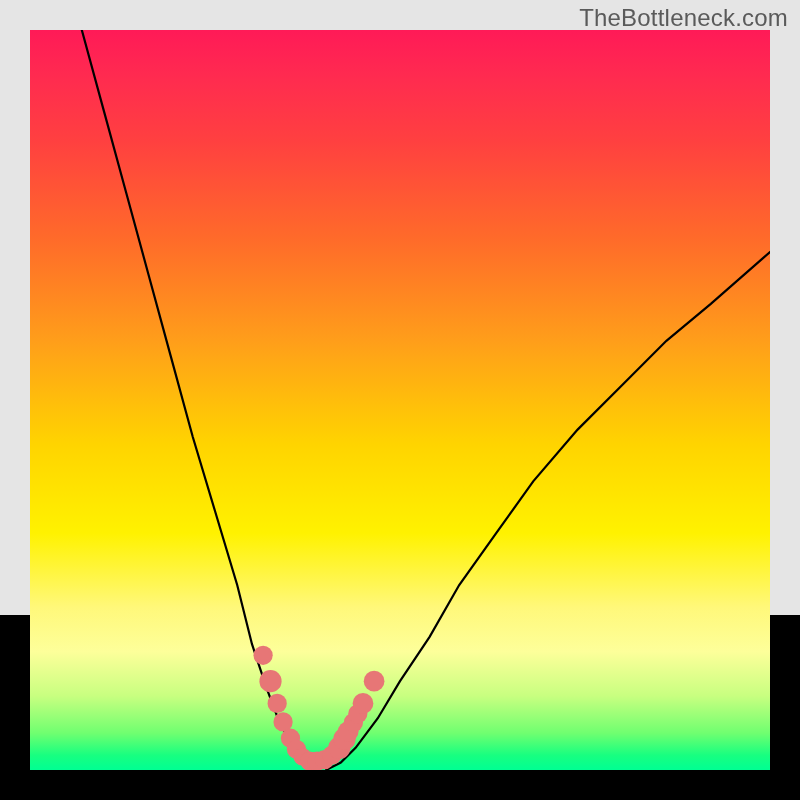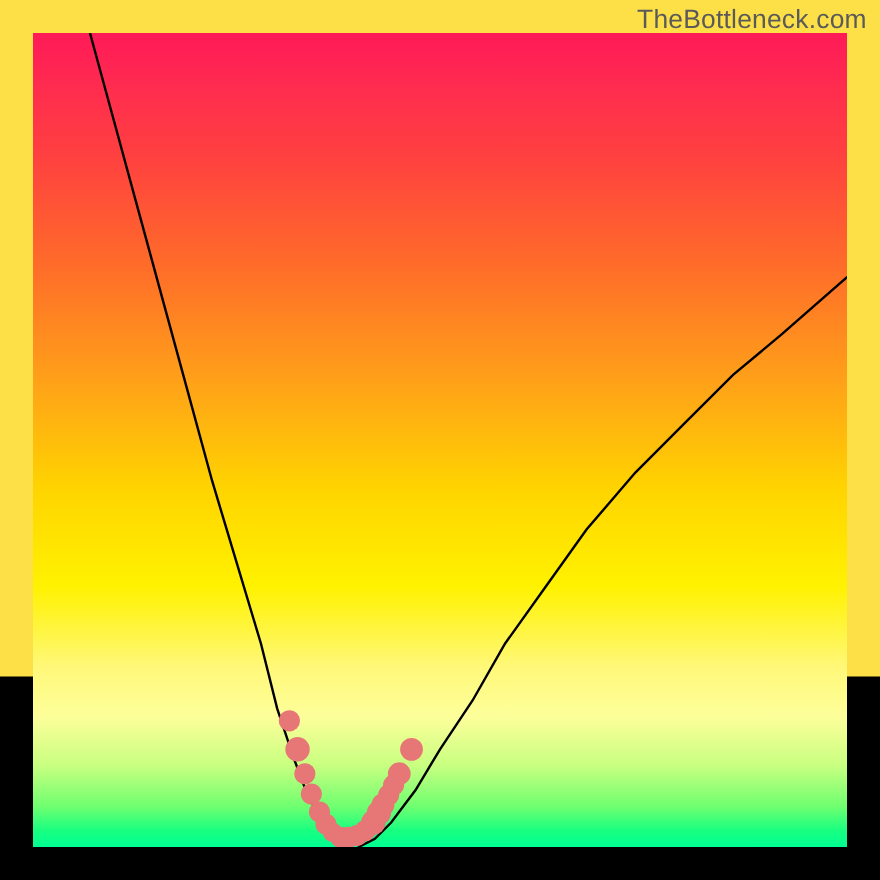--- a/index.html
+++ b/index.html
@@ -1,21 +1,21 @@
 <!DOCTYPE html>
 <html><head>
 <meta charset="utf-8">
 <style>
   * { margin: 0; padding: 0; box-sizing: border-box; }
   html, body { width: 800px; height: 800px; overflow: hidden; background: #000; }
   .frame {
     position: relative;
     width: 800px;
     height: 615px;
-    background: #fde047;
+    background: #e5e5e5;
   }
   .watermark {
     position: absolute;
     top: 4px;
     right: 12px;
     font-family: Arial, Helvetica, sans-serif;
     font-size: 24px;
     font-weight: 500;
     color: #5a5a5a;
     letter-spacing: 0.2px;

